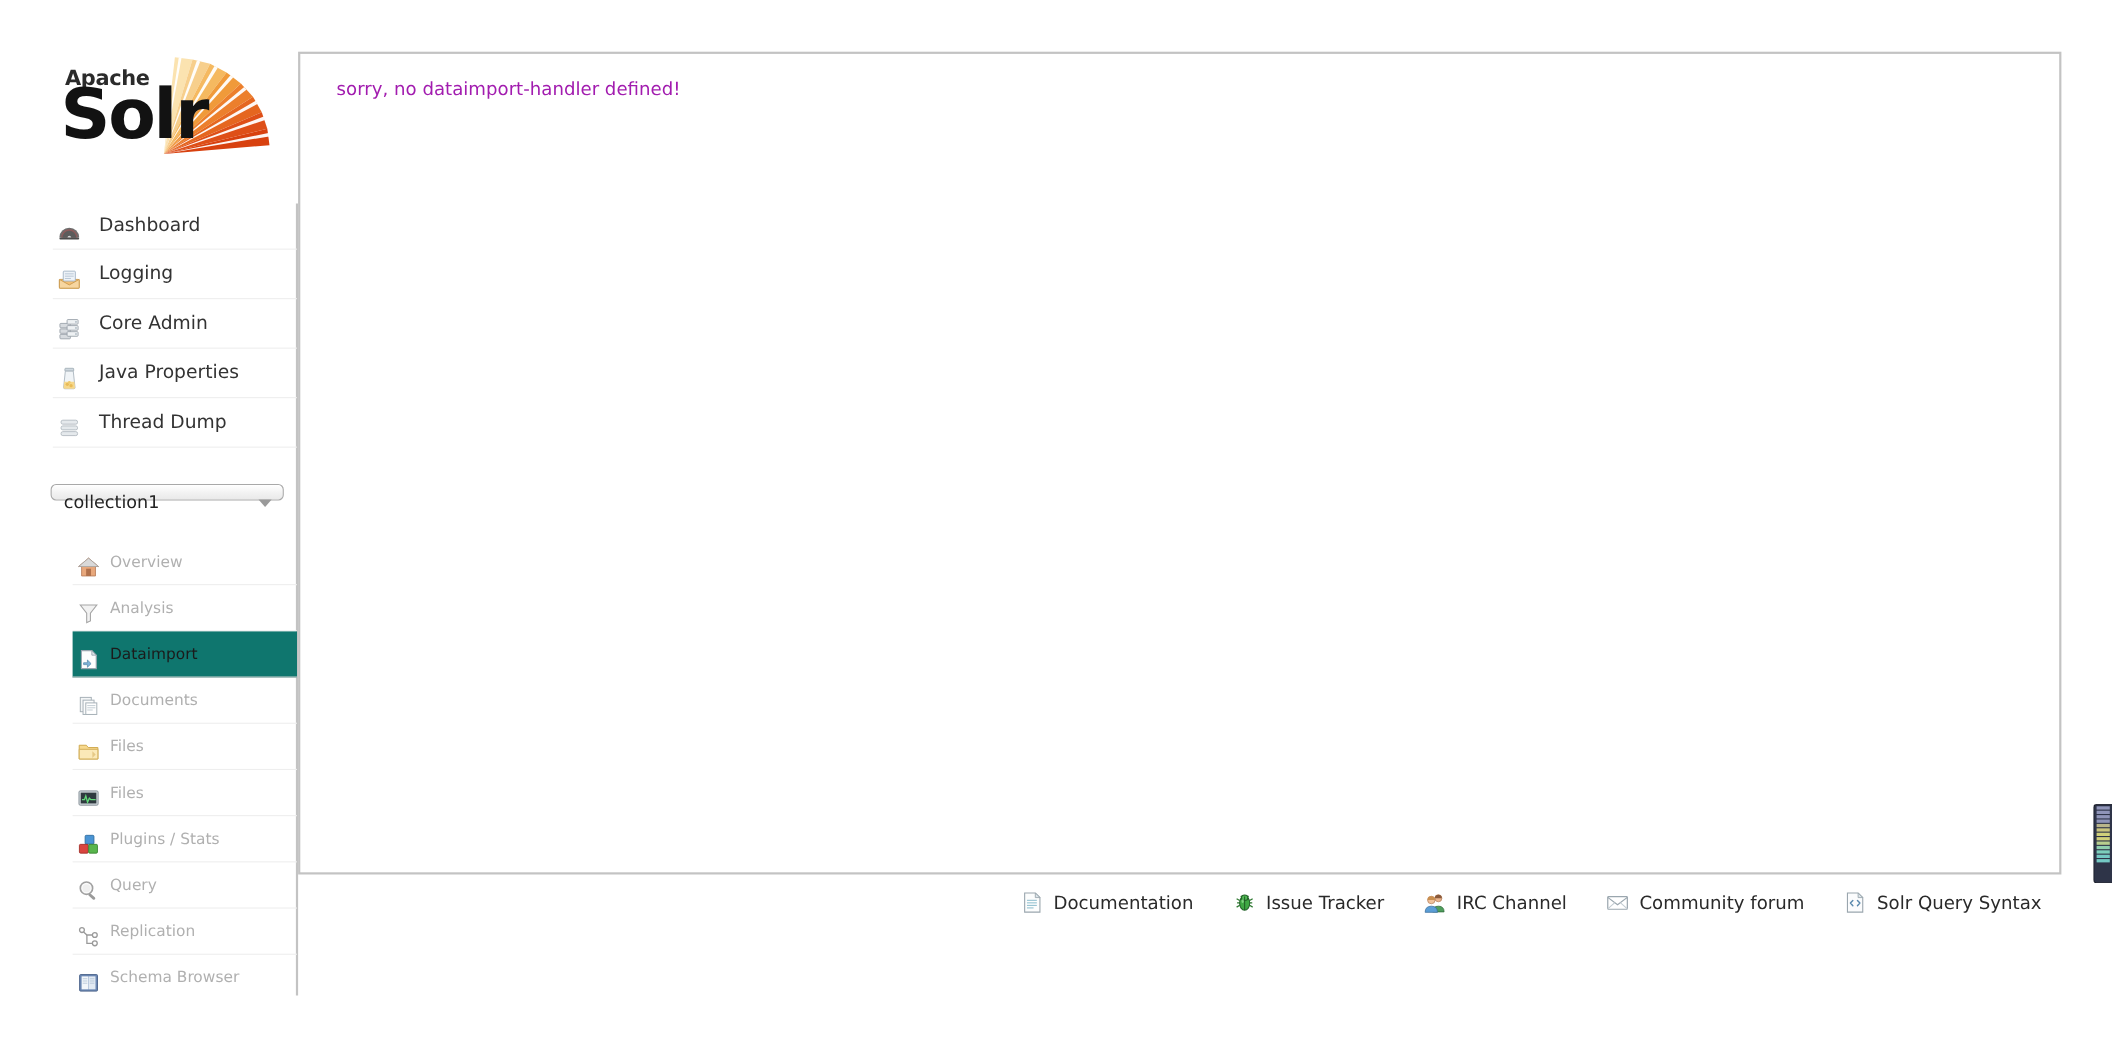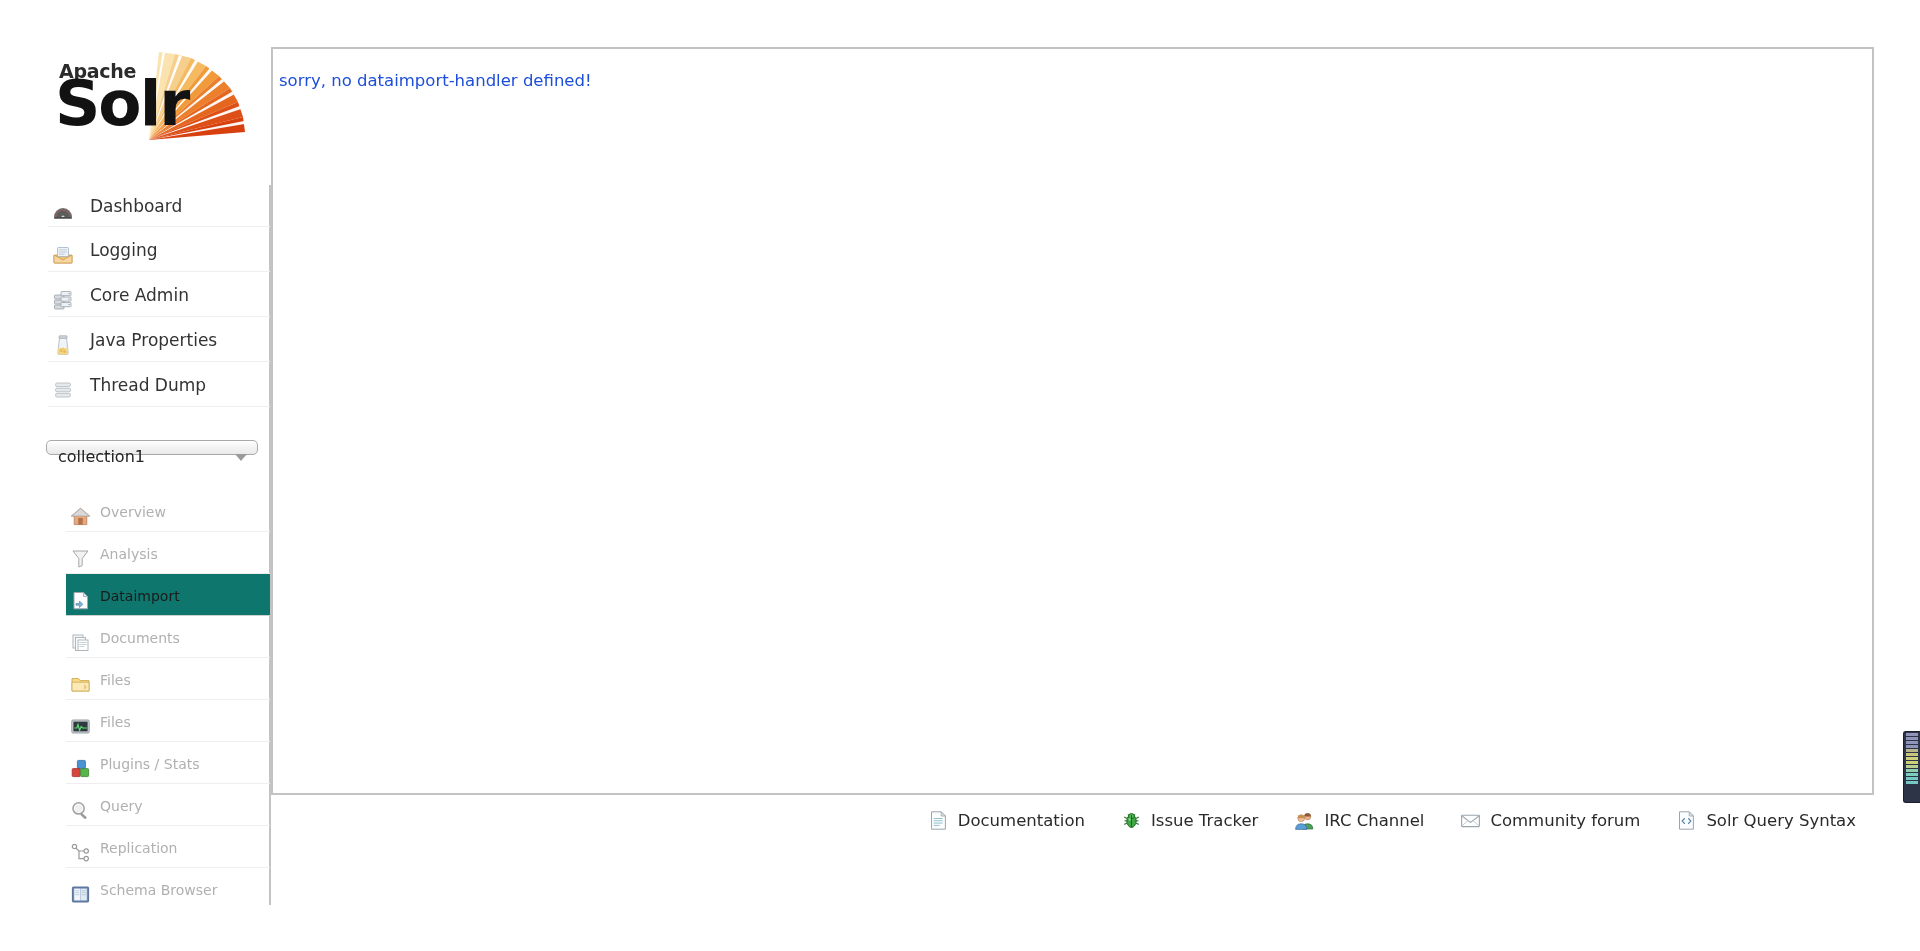--- a/index.html
+++ b/index.html
@@ -158,23 +158,23 @@
   
   #content-panel {
     position: absolute;
     left: 271px; top: 47px;
     width: 1603px; height: 748px;
     border: 2px solid #c3c3c3;
     background: #ffffff;
   }
   #content-message {
     position: absolute;
-    left: 6px; top: 22px;
+    left: 33px; top: 22px;
     font-size: 16.5px;
-    color: #1d4ed8;
+    color: #a21caf;
     white-space: nowrap;
   }
 
   
   #footer {
     position: absolute;
     left: 271px; top: 800px;
     width: 1603px;
     height: 40px;
     display: flex;

